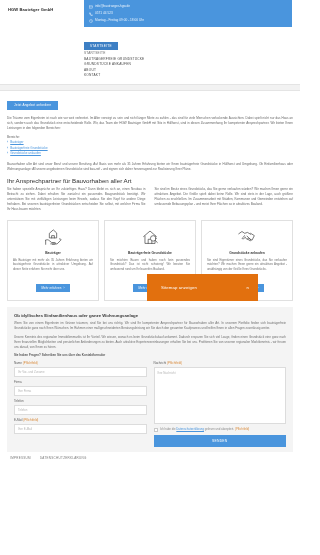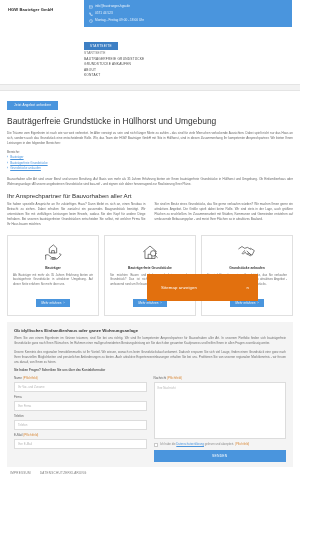--- a/index.html
+++ b/index.html
@@ -357,21 +357,20 @@
     </ul>
   </div>
 
   <div class="topbar-divider"></div>
 </div>
 
 <div class="main">
 
   <div class="btn-angebot">Jetzt Angebot anfordern</div>
 
-  <h1 class="hero-title">Bauträgerfreie Grundstücke in Hüllhorst und Umgebung</h1>
 
   <p class="body">Die Träume vom Eigenheim ist nach wie vor weit verbreitet. Im Alter verwirgt zu sein und nicht länger Miete zu zahlen - das sind für viele Menschen verlockende Aussichten. Dabei spielt nicht nur das Haus an sich, sondern auch das Grundstück eine entscheidende Rolle. Wir, das Team der HGW Bauträger GmbH mit Sitz in Hüllhorst, sind in diesen Zusammenhang Ihr kompetenter Ansprechpartner. Wir bieten Ihnen Leistungen in den folgenden Bereichen:</p>
 
   <div class="link-head">Bereiche:</div>
   <ul class="linklist">
     <li>
       <span class="chev">›</span>
       <span class="t">Bauträger</span>
     </li>
     <li>

